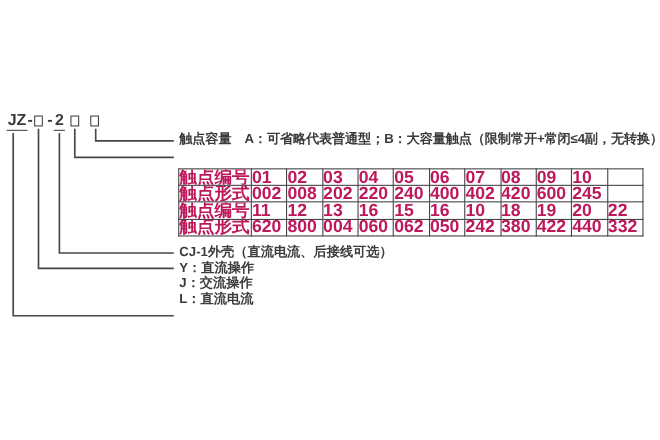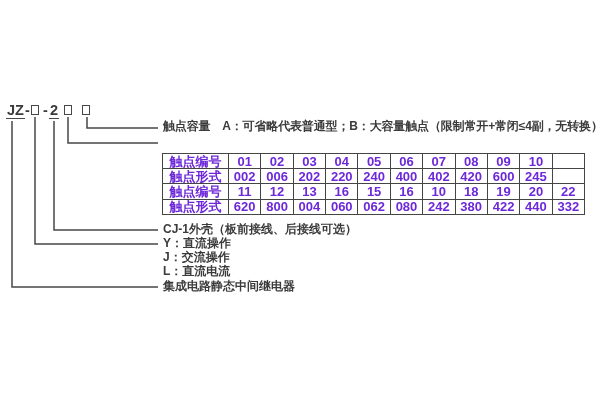--- a/index.html
+++ b/index.html
@@ -61,26 +61,26 @@
     left: 162px;
     top: 153px;
     width: 423px;
     border-collapse: collapse;
     table-layout: fixed;
   }
   .contact-table td {
     border: 1.5px solid #454545;
     height: 14.2px;
     padding: 0;
-    text-align: center;
+    text-align: left;
     vertical-align: middle;
-    font-size: 13px;
+    font-size: 16px;
     line-height: 13px;
     font-weight: 600;
-    color: #6d28d9;
+    color: #be185d;
     overflow: hidden;
   }
 </style>
 </head>
 <body>
 
 <div class="canvas">
 
   <div class="model-part" style="left:6px; top:103px;"><span class="u">JZ</span></div>
   <div class="model-part" style="left:25px; top:103px;">-</div>
@@ -92,25 +92,24 @@
 
   <svg class="leaders" viewBox="0 0 600 400">
     <polyline points="87,117 87,128 158,128"></polyline>
     <polyline points="68,117 68,143 158,143"></polyline>
     <polyline points="54,121 54,230 158,230"></polyline>
     <polyline points="35,117 35,244 158,244"></polyline>
     <polyline points="12,121 12,287 158,287"></polyline>
   </svg>
 
   <div class="callout tight" style="top:120px;">触点容量　A：可省略代表普通型；B：大容量触点（限制常开+常闭≤4副，无转换）</div>
-  <div class="callout" style="top:223px;">CJ-1外壳（板前接线、后接线可选）</div>
+  <div class="callout" style="top:223px;">CJ-1外壳（直流电流、后接线可选）</div>
   <div class="callout" style="top:237px;">Y：直流操作</div>
   <div class="callout" style="top:251px;text-align:right;">J：交流操作</div>
   <div class="callout" style="top:265px;">L：直流电流</div>
-  <div class="callout" style="top:280px;">集成电路静态中间继电器</div>
 
   <table class="contact-table">
     <colgroup>
       <col style="width:66px;">
       <col>
         <col>
         <col>
         <col>
         <col>
         <col>
@@ -131,21 +130,21 @@
           <td>06</td>
           <td>07</td>
           <td>08</td>
           <td>09</td>
           <td>10</td>
           <td></td>
         </tr>
         <tr>
           <td>触点形式</td>
           <td>002</td>
-          <td>006</td>
+          <td>008</td>
           <td>202</td>
           <td>220</td>
           <td>240</td>
           <td>400</td>
           <td>402</td>
           <td>420</td>
           <td>600</td>
           <td>245</td>
           <td></td>
         </tr>
@@ -163,21 +162,21 @@
           <td>20</td>
           <td>22</td>
         </tr>
         <tr>
           <td>触点形式</td>
           <td>620</td>
           <td>800</td>
           <td>004</td>
           <td>060</td>
           <td>062</td>
-          <td>080</td>
+          <td>050</td>
           <td>242</td>
           <td>380</td>
           <td>422</td>
           <td>440</td>
           <td>332</td>
         </tr>
       </tbody>
   </table>
 
 </div>

